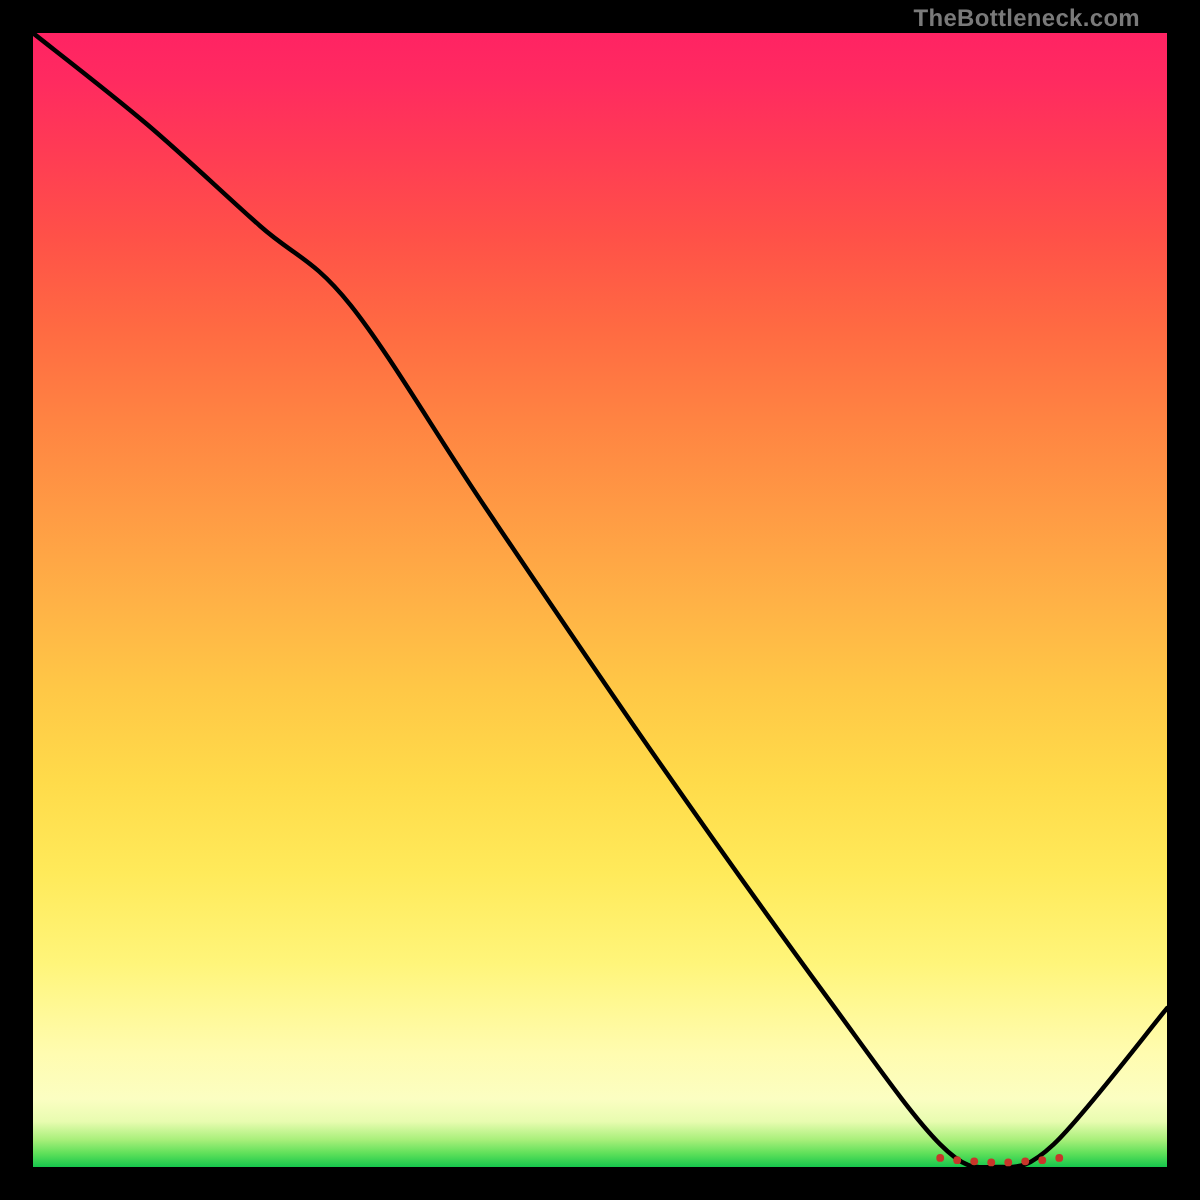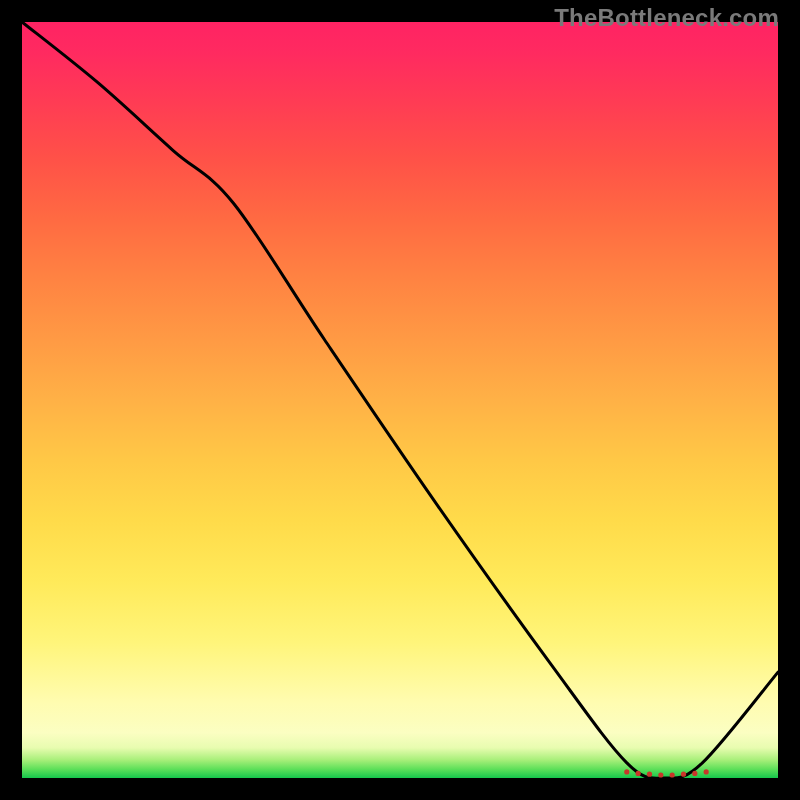--- a/index.html
+++ b/index.html
@@ -43,23 +43,23 @@
       #ff6a42 74%,
       #ff5148 82%,
       #ff3a55 90%,
       #ff2a60 96%,
       #ff2363 100%
     );
   }
   .watermark {
     position: absolute;
     top: 4px;
-    right: 21px;
+    right: 40px;
     color: #7a7a7a;
-    font-size: 24px;
+    font-size: 16px;
     font-weight: 600;
     letter-spacing: 0.2px;
     z-index: 5;
   }
   svg.overlay {
     position: absolute;
     left: 0;
     top: 0;
     width: 756px;
     height: 756px;

